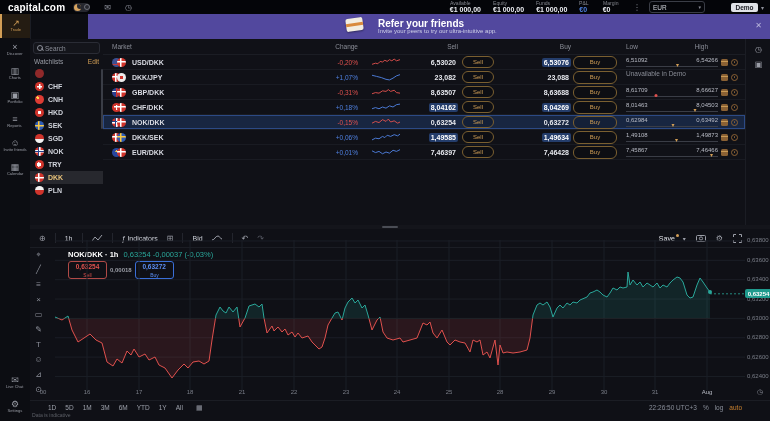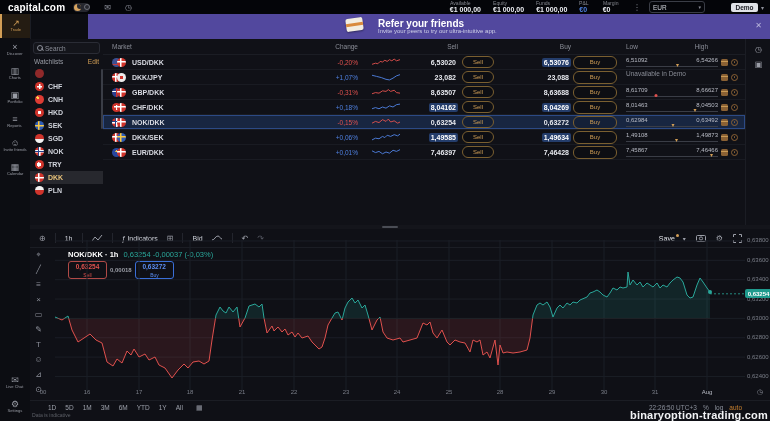--- a/index.html
+++ b/index.html
@@ -740,17 +740,16 @@
           <span>All</span>
           <span class="tfcal">▦</span>
         </div>
       <div class="ftright">
         <span>22:26:50 UTC+3</span>
         <span>%</span>
         <span>log</span>
         <span class="auto">auto</span>
       </div>
       <div class="datanote">Data is indicative</div>
-      <div id="watermark">binaryoption-trading.com</div>
     </div>
   </section>
 
 </div>
 
 </body></html>

